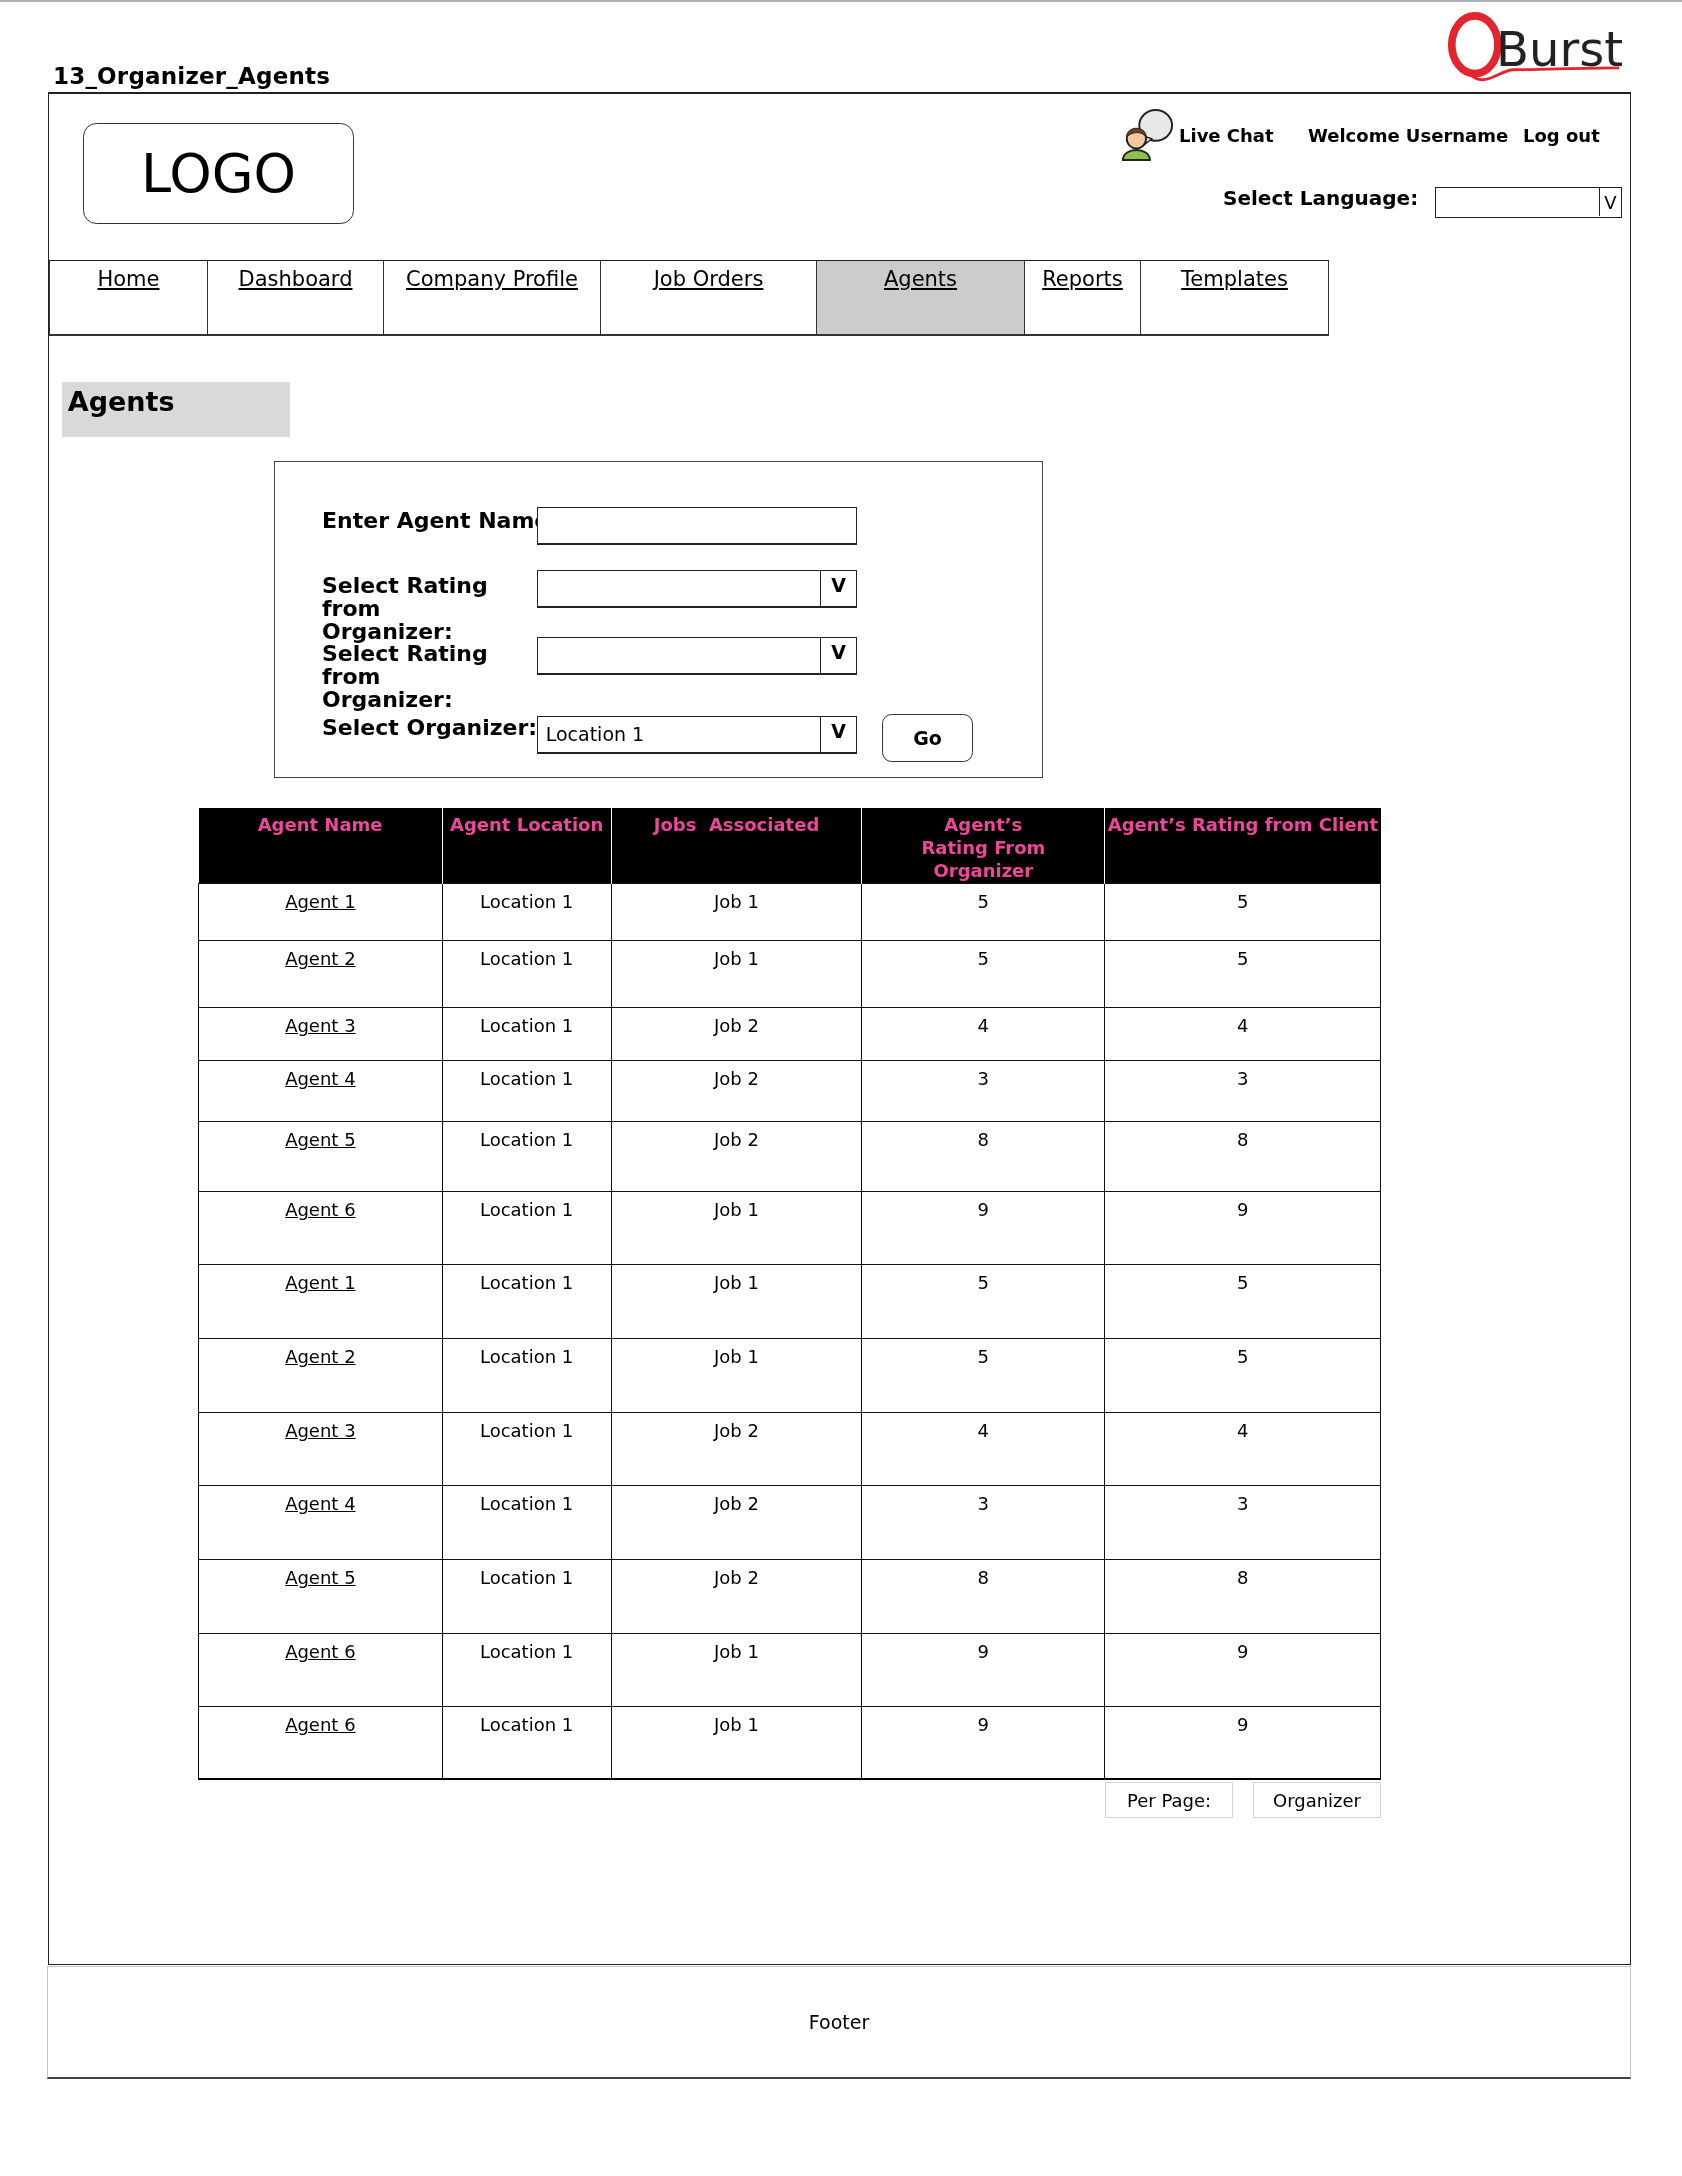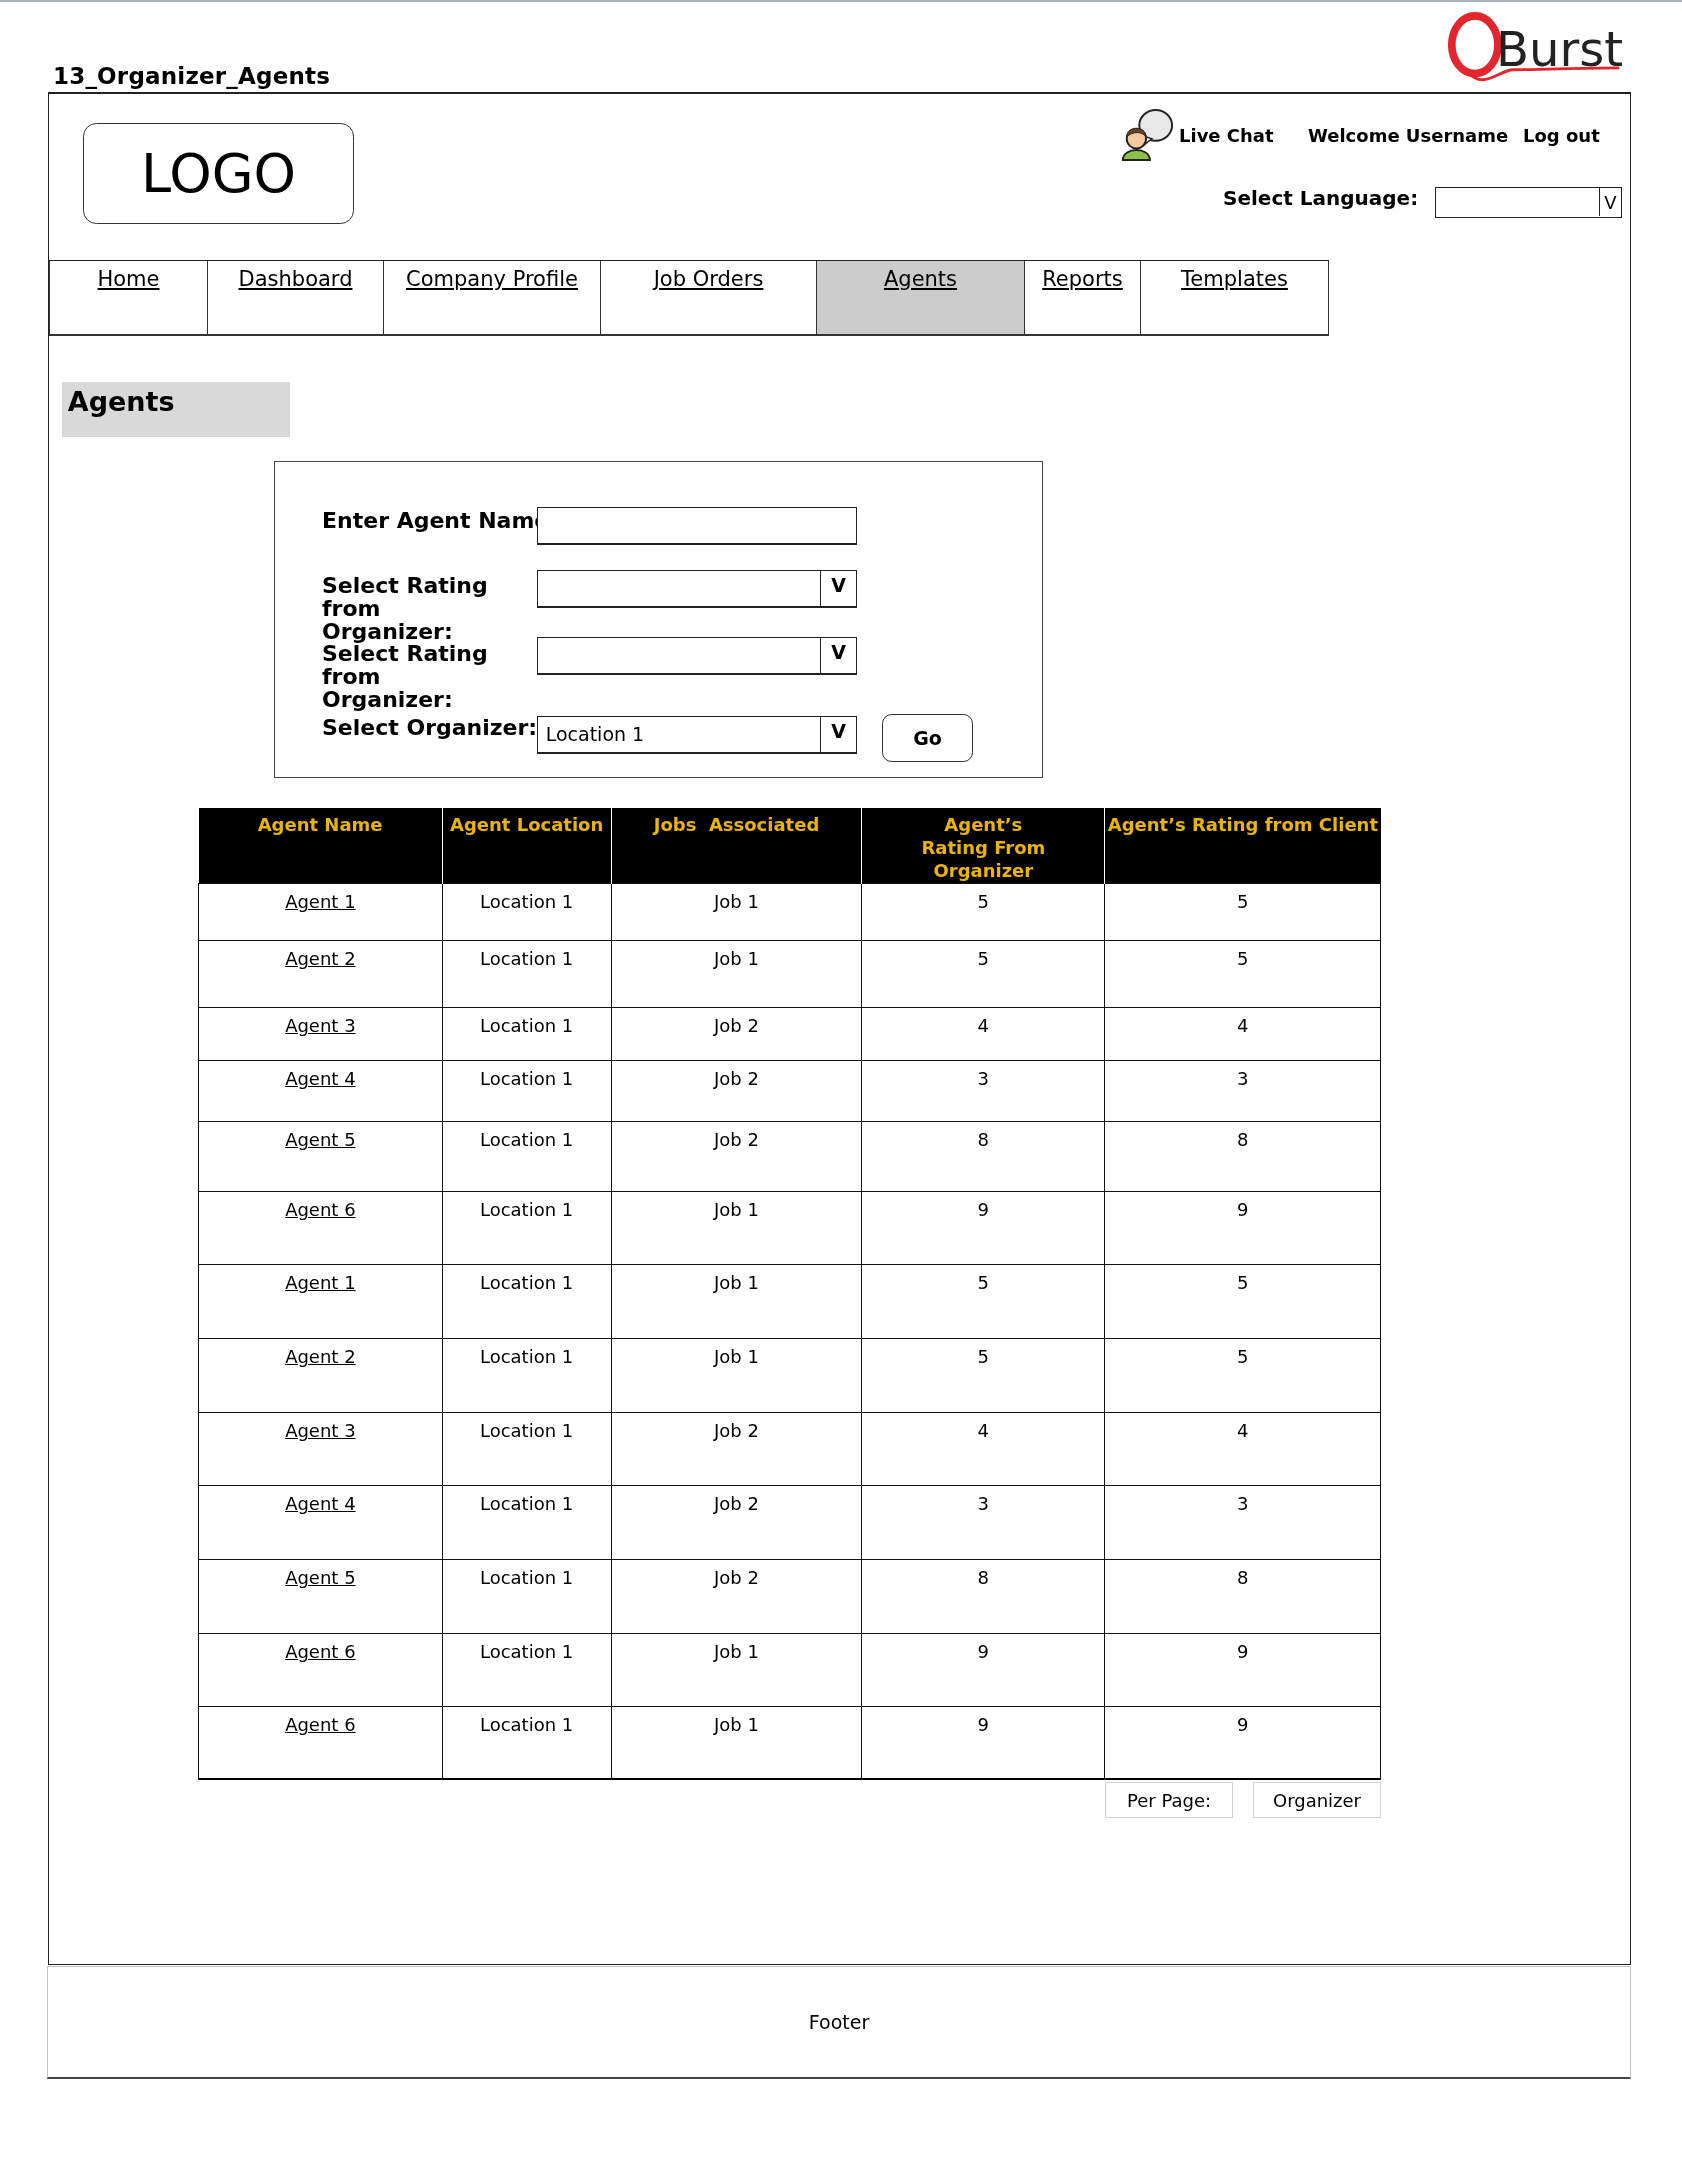--- a/index.html
+++ b/index.html
@@ -29,21 +29,21 @@
   .form-box { left:274px; top:461px; width:769px; height:317px; border:1.4px solid #444; }
   .flabel { font-size:22px; font-weight:bold; line-height:23px; }
   .finput { border:1.4px solid #222; border-bottom-width:2.4px; height:38px; background:#fff; }
   .fselect { border:1.4px solid #222; border-bottom-width:2.4px; height:38px; background:#fff; }
   .fselect .arrow { position:absolute; right:0; top:0; width:35px; height:37px; border-left:1.4px solid #222;
                     font-size:19px; font-weight:bold; text-align:center; line-height:29px; }
   .fselect .val { position:absolute; left:7.7px; top:5.8px; font-size:19px; }
   .go-btn { left:882px; top:714px; width:91px; height:48px; border:1.4px solid #333; border-radius:9.6px;
             font-size:19px; font-weight:bold; display:flex; align-items:center; justify-content:center; background:#fff; }
   table.agents { position:absolute; left:198px; top:808px; width:1183px; border-collapse:collapse; }
-  table.agents th { background:#000; color:#eab308; font-size:18px; font-weight:bold; height:56px;
+  table.agents th { background:#000; color:#ec4899; font-size:18px; font-weight:bold; height:56px;
                     vertical-align:top; padding-top:4.8px; line-height:23px; border-left:1.9px solid #fff; }
   table.agents th:first-child { border-left:none; }
   table.agents td { border:1.9px solid #111; font-size:18px; text-align:center; vertical-align:top; padding-top:7.7px; }
   table.agents td a { color:#000; text-decoration:underline; cursor:pointer; }
   .pg-btn { top:1782px; height:36px; border:1.9px solid #d3d3d3; font-size:18px;
             display:flex; align-items:center; justify-content:center; background:#fff; }
   .footer { left:47px; top:1966px; width:1584px; height:113px; border:1.9px solid #c4c4c4;
             border-bottom:2.9px solid #444; display:flex; align-items:center; justify-content:center; font-size:19px; background:#fff;text-align:center; }
 </style>
 </head>

